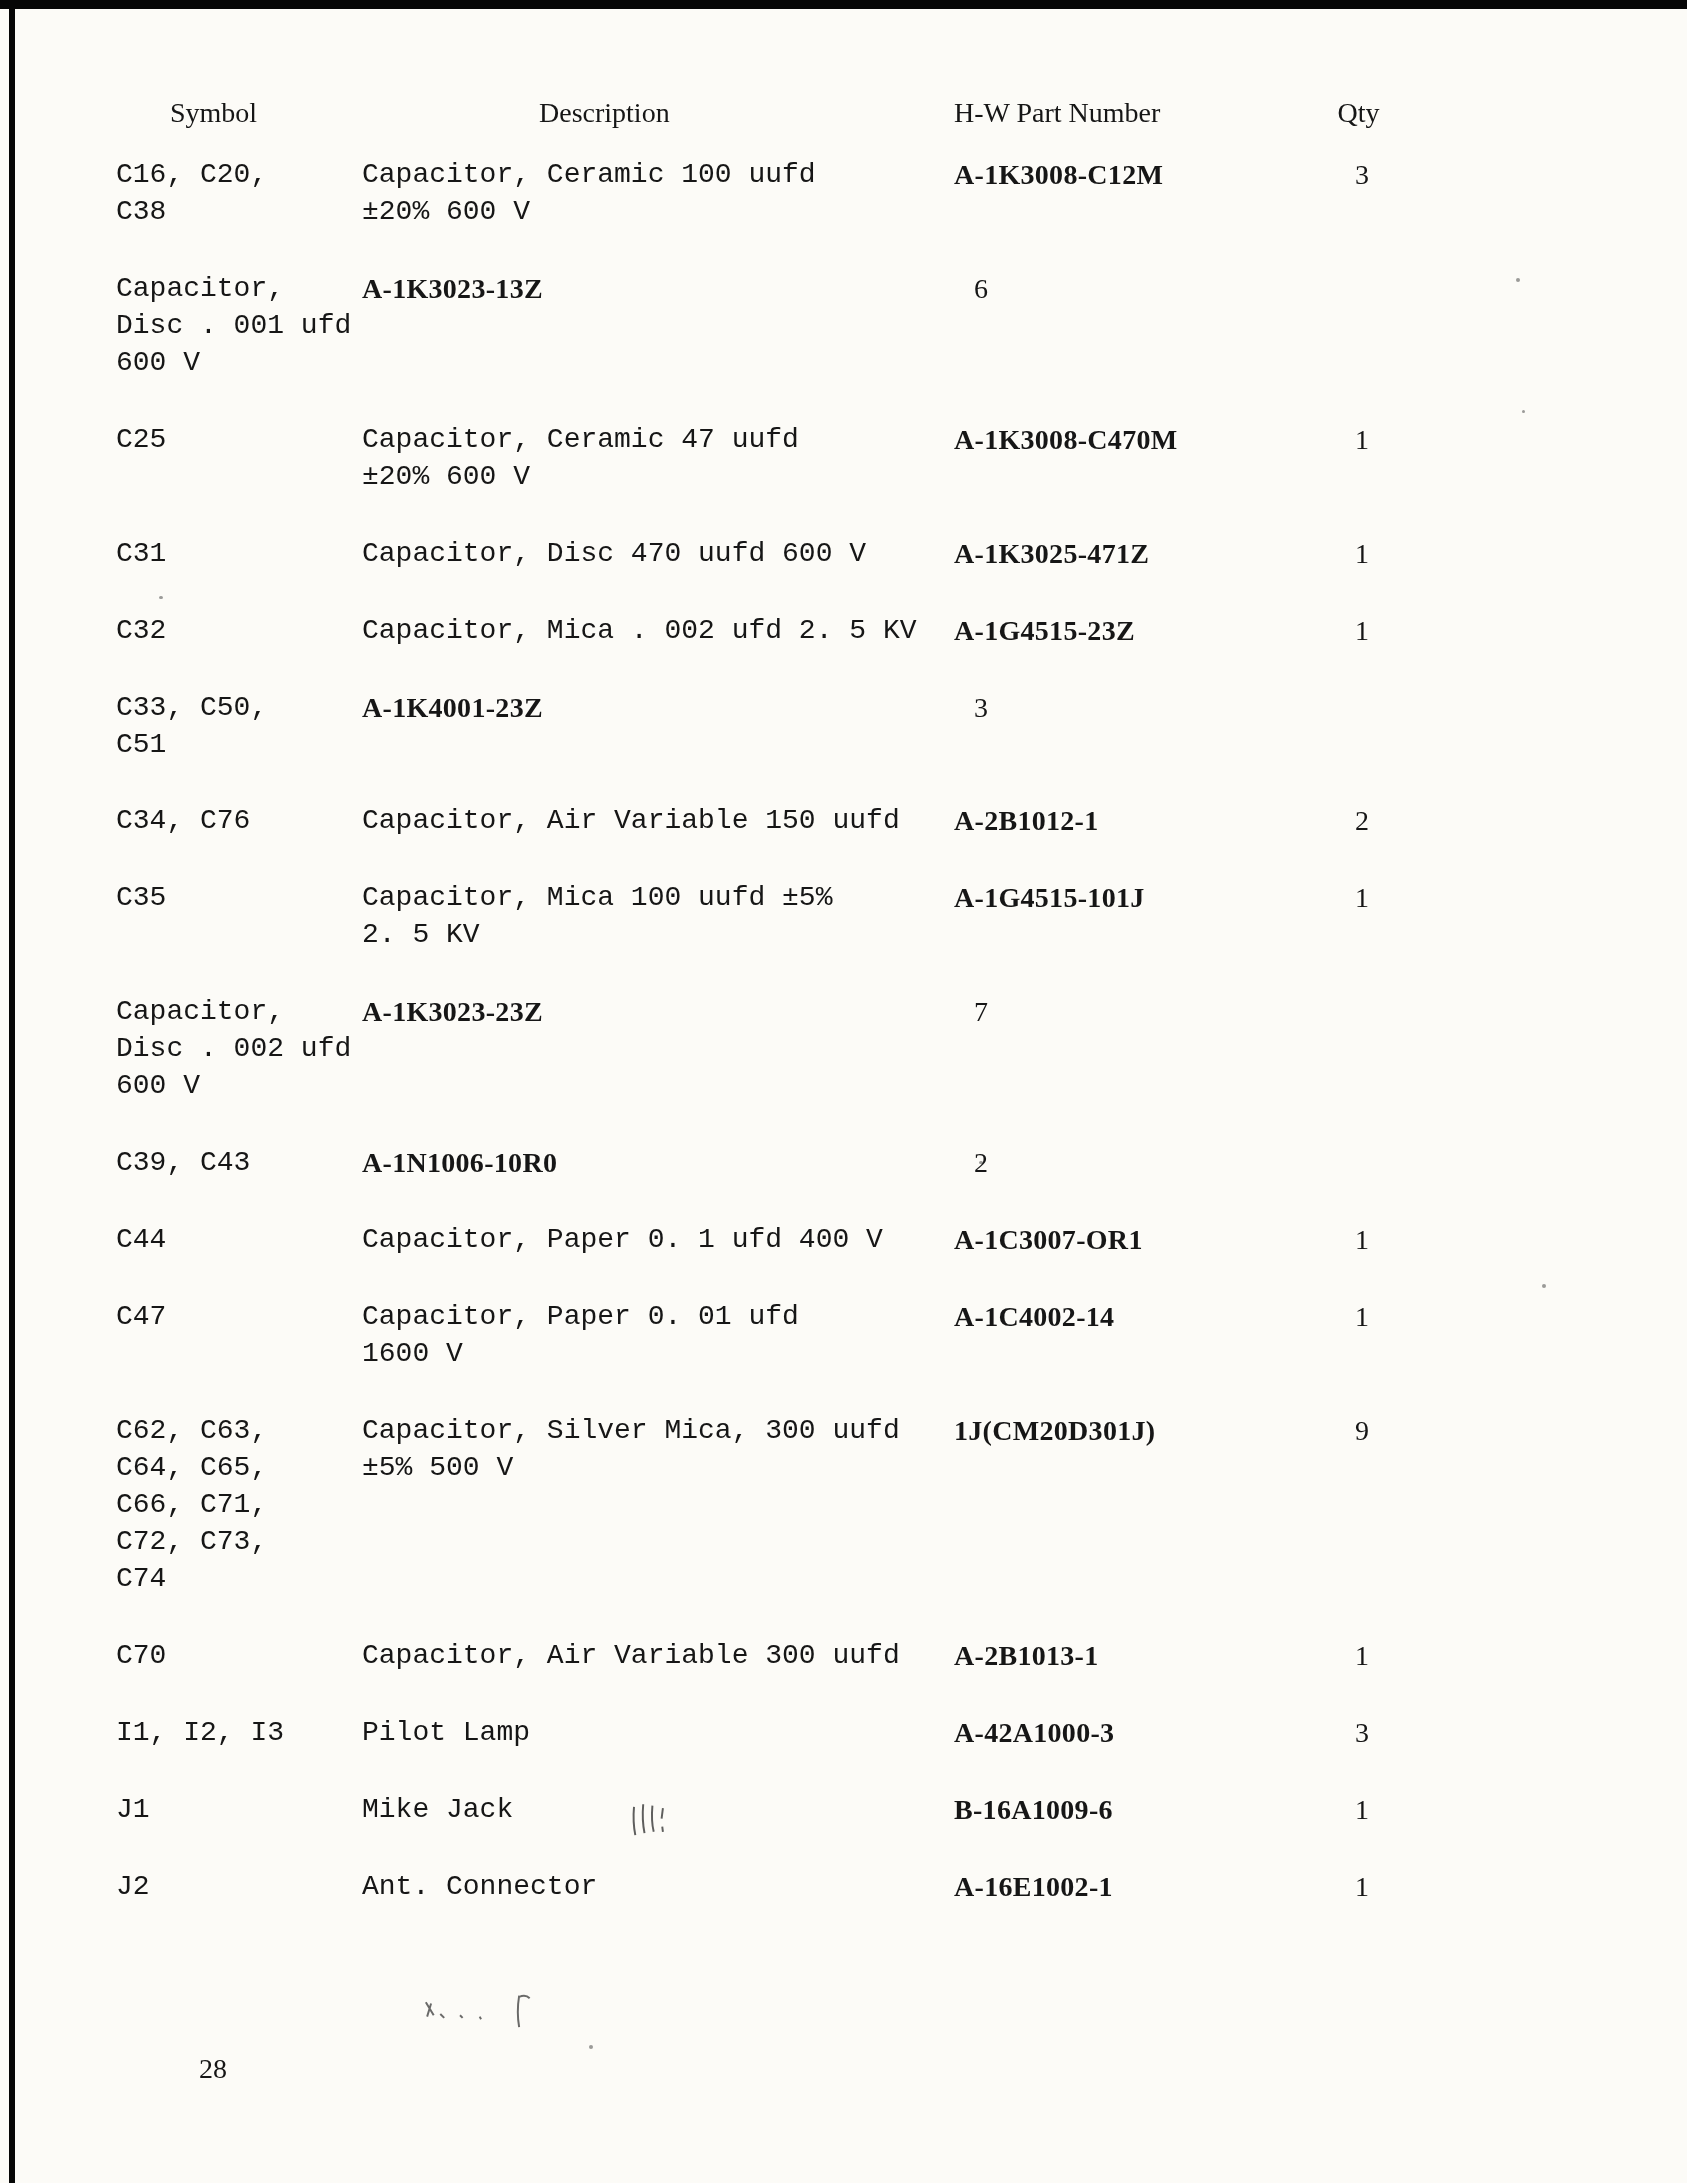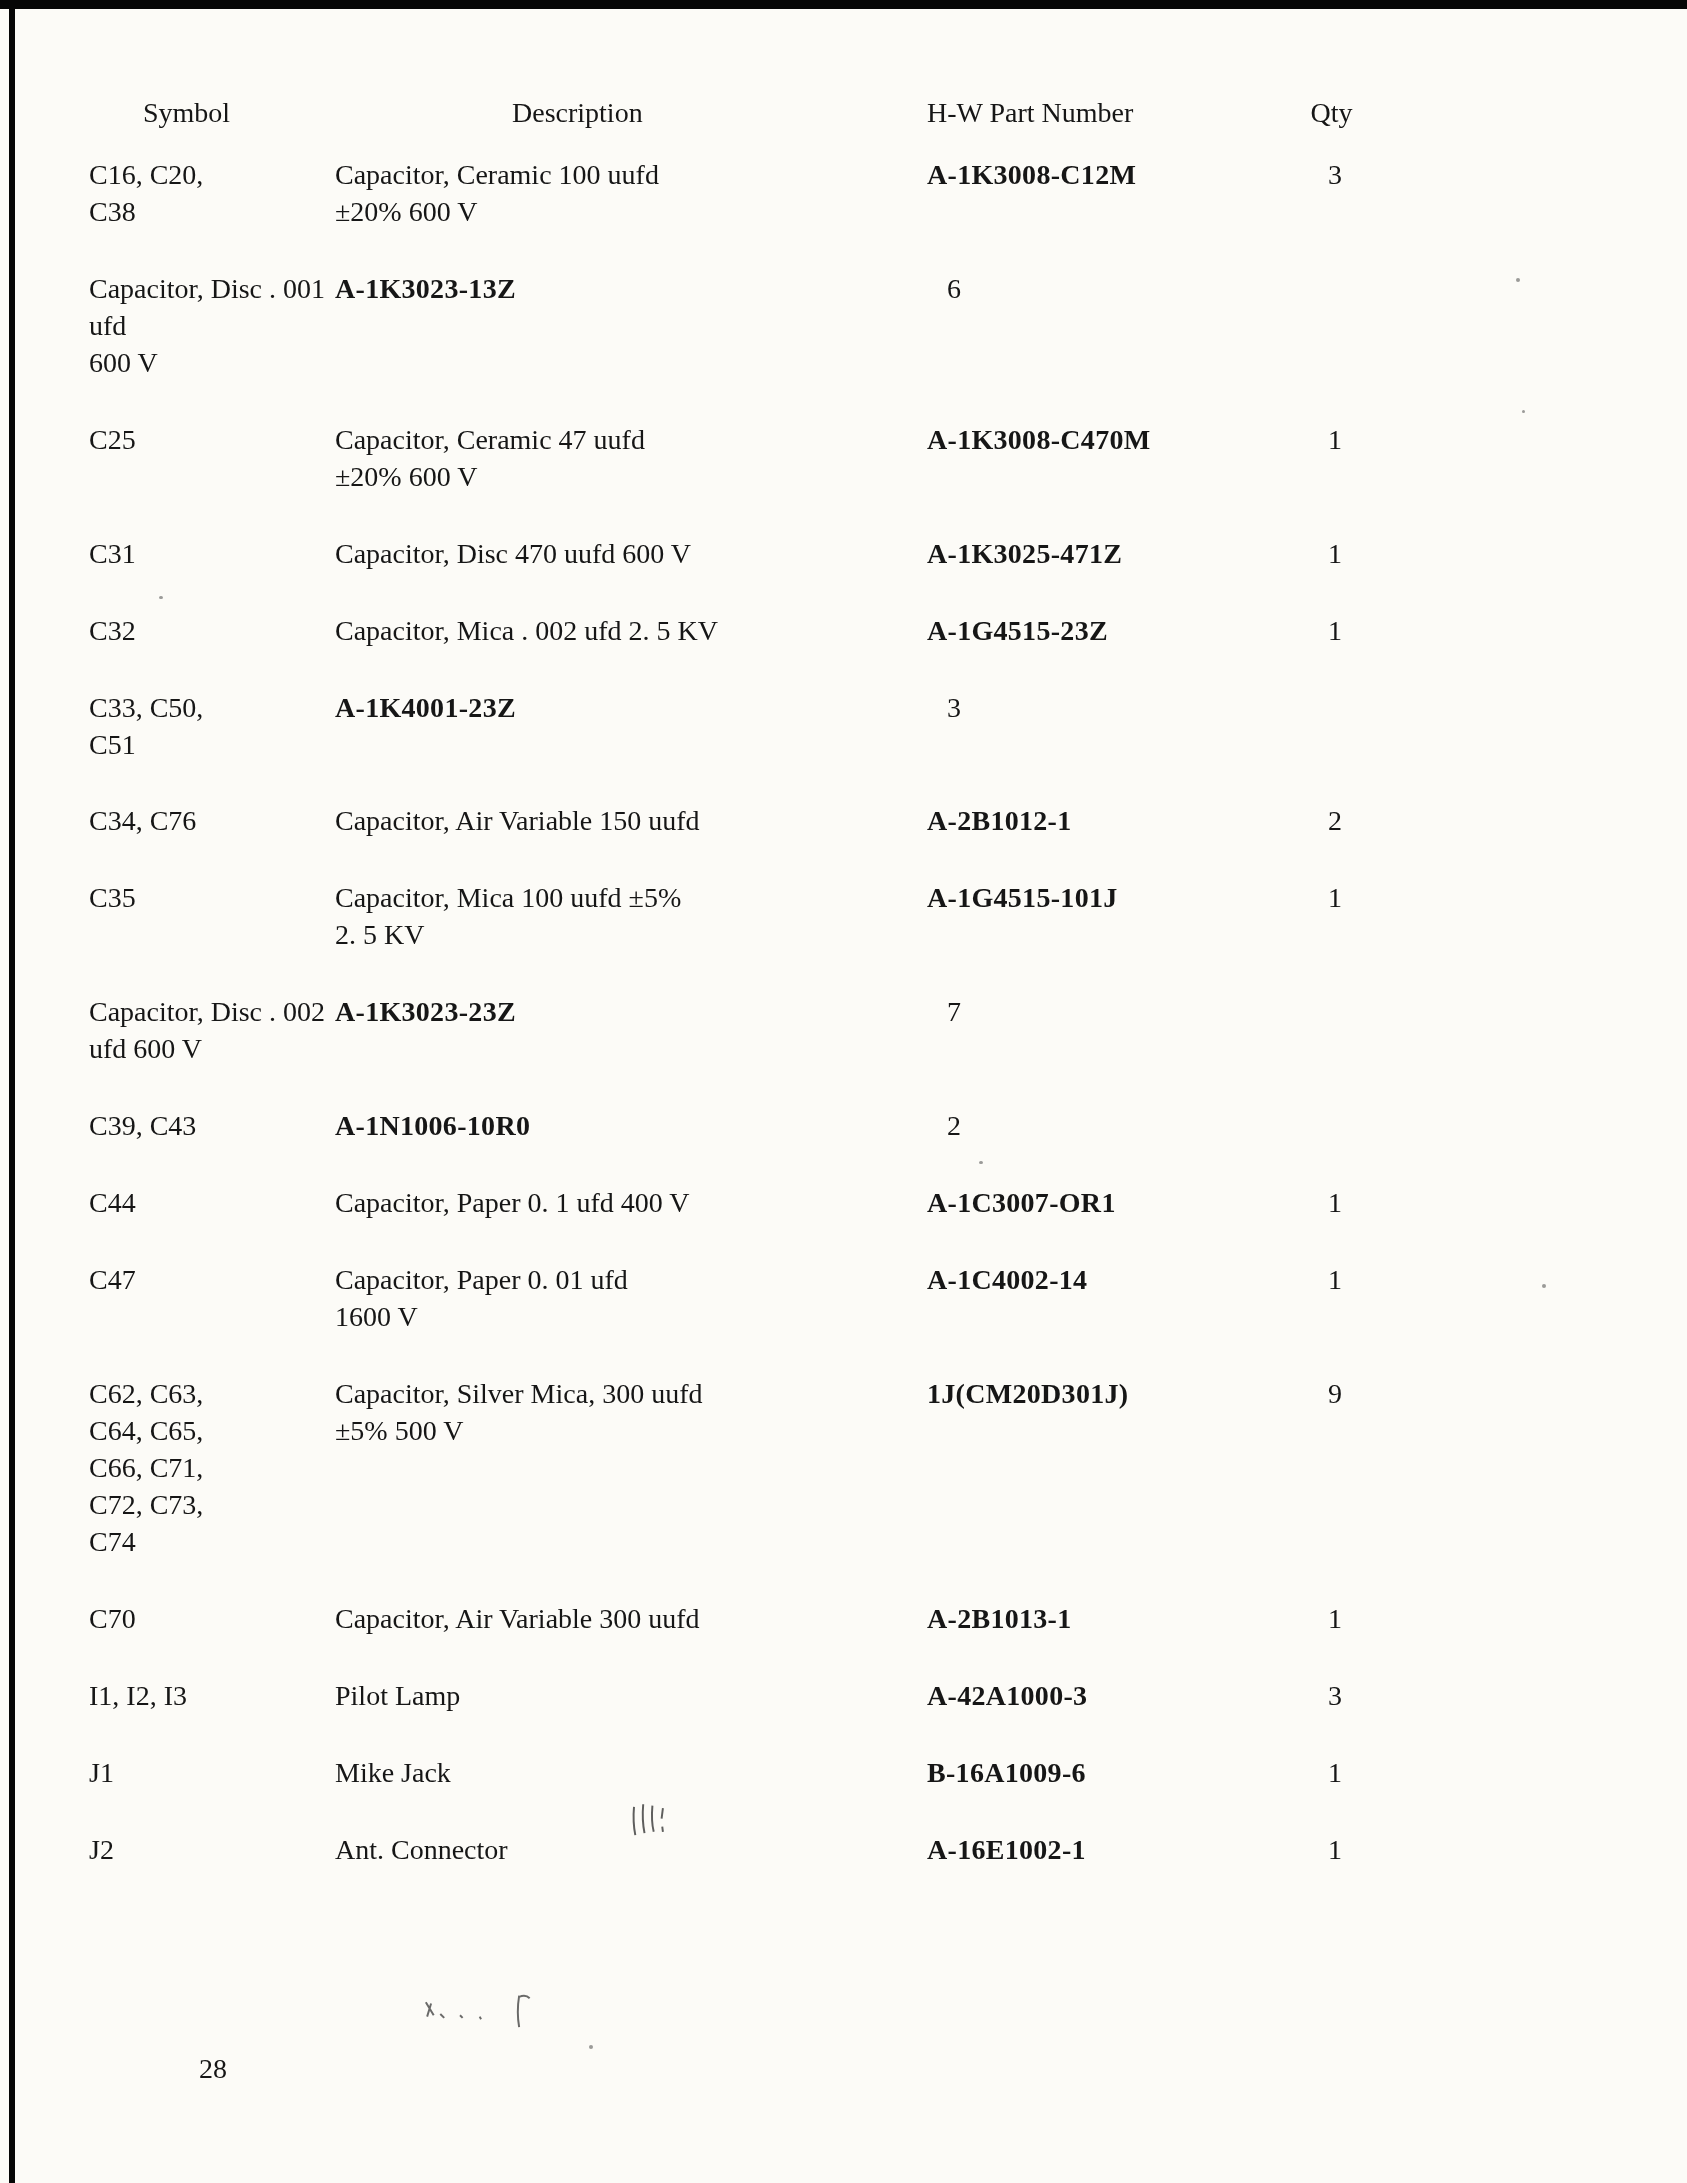--- a/index.html
+++ b/index.html
@@ -32,32 +32,33 @@
   }
   .content {
     position: absolute;
     top: 97px;
     left: 0;
     right: 0;
   }
   .grid-row {
     display: grid;
     grid-template-columns: 246px 592px 381px 86px;
-    padding-left: 89px;
+    padding-left: 116px;
     align-items: start;
   }
   .header-row {
     margin-bottom: 28px;
   }
   .part-row {
     margin-bottom: 40px;
     line-height: 1.32;
   }
   .cell-symbol, .cell-desc {
     white-space: pre-line;
+    font-family: Liberation Mono, monospace;
   }
   .cell-part {
     letter-spacing: 0.3px;
     font-weight: bold;
   }
   .cell-qty {
     padding-left: 20px;
   }
   .h-symbol { padding-left: 54px; }
   .h-desc   { padding-left: 177px; }

